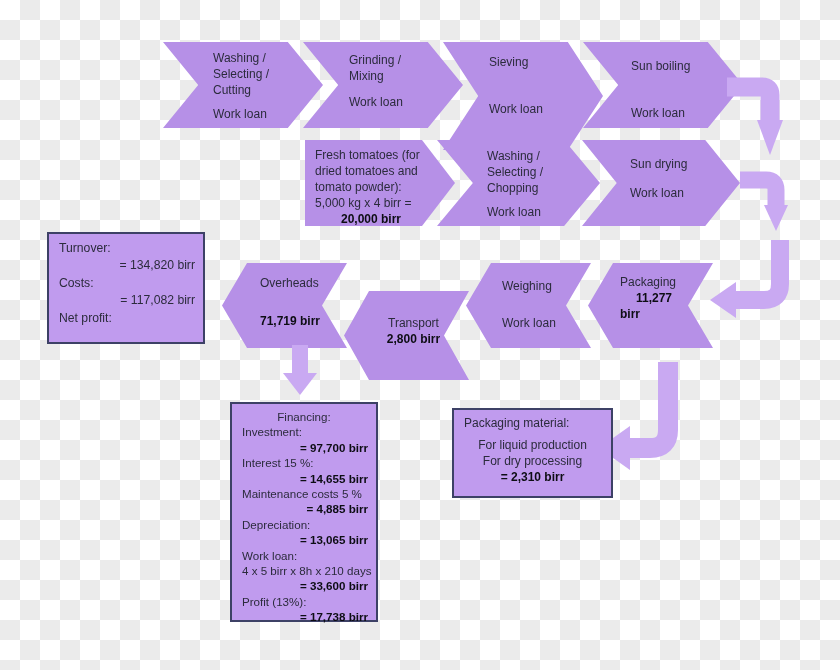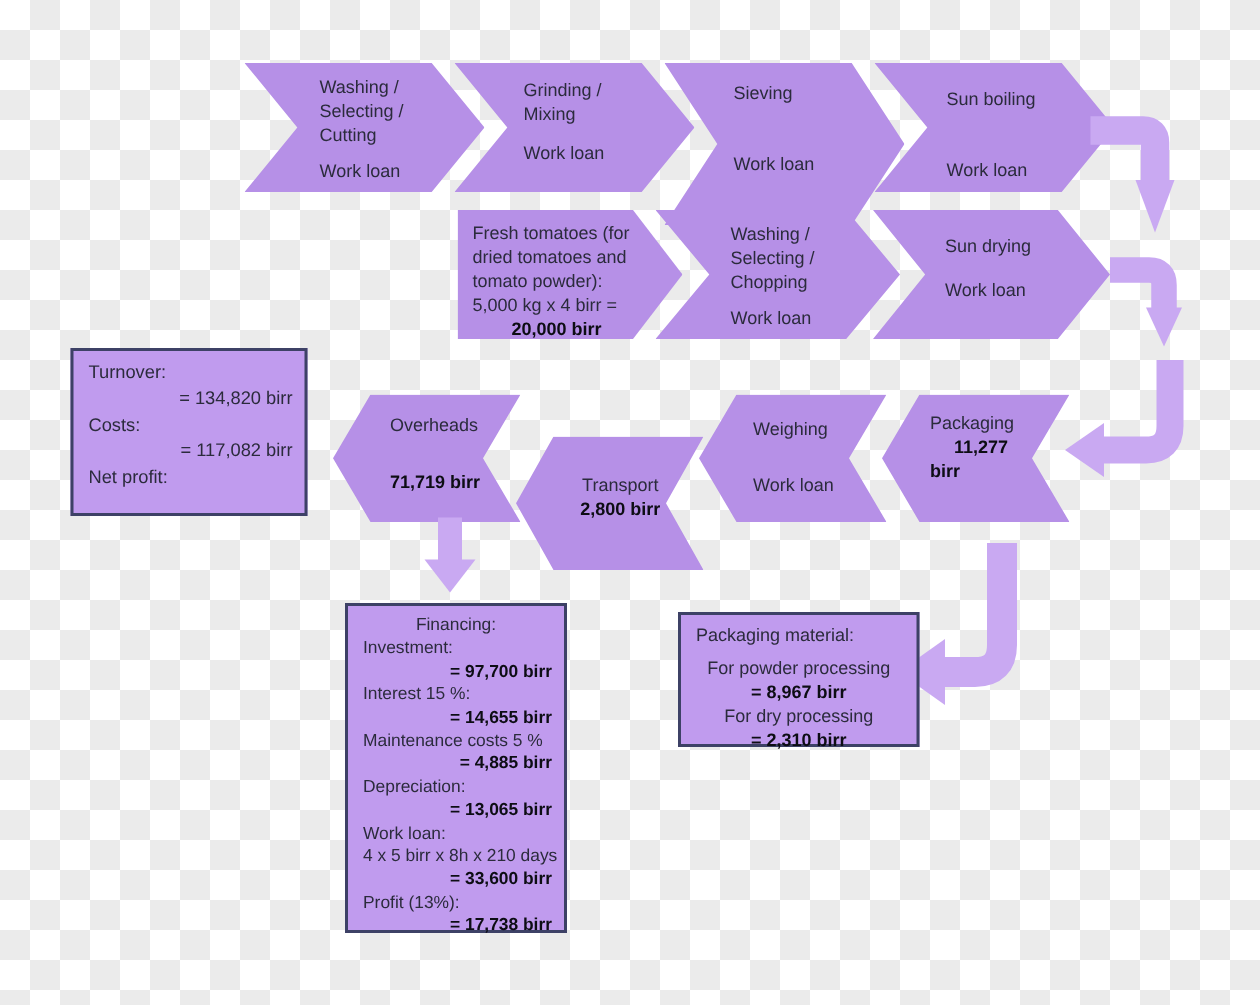--- a/index.html
+++ b/index.html
@@ -175,19 +175,18 @@
     <div class="l">Work loan:</div>
     <div class="l">4 x 5 birr x 8h x 210 days</div>
     <div class="r b">= 33,600 birr</div>
     <div class="l">Profit (13%):</div>
     <div class="r b">= 17,738 birr</div>
   </div>
 
   <div class="infobox packbox" style="left:452px;top:408px;width:161px;height:90px;">
     <div class="l">Packaging material:</div>
     <div class="gap"></div>
-    <div class="cline">For powder processing</div>
-    <div class="cline b">= 8,967 birr</div>
+    <div class="cline">For liquid production</div>
     <div class="cline">For dry processing</div>
     <div class="cline b">= 2,310 birr</div>
   </div>
 
 </div>
 
 </body></html>

